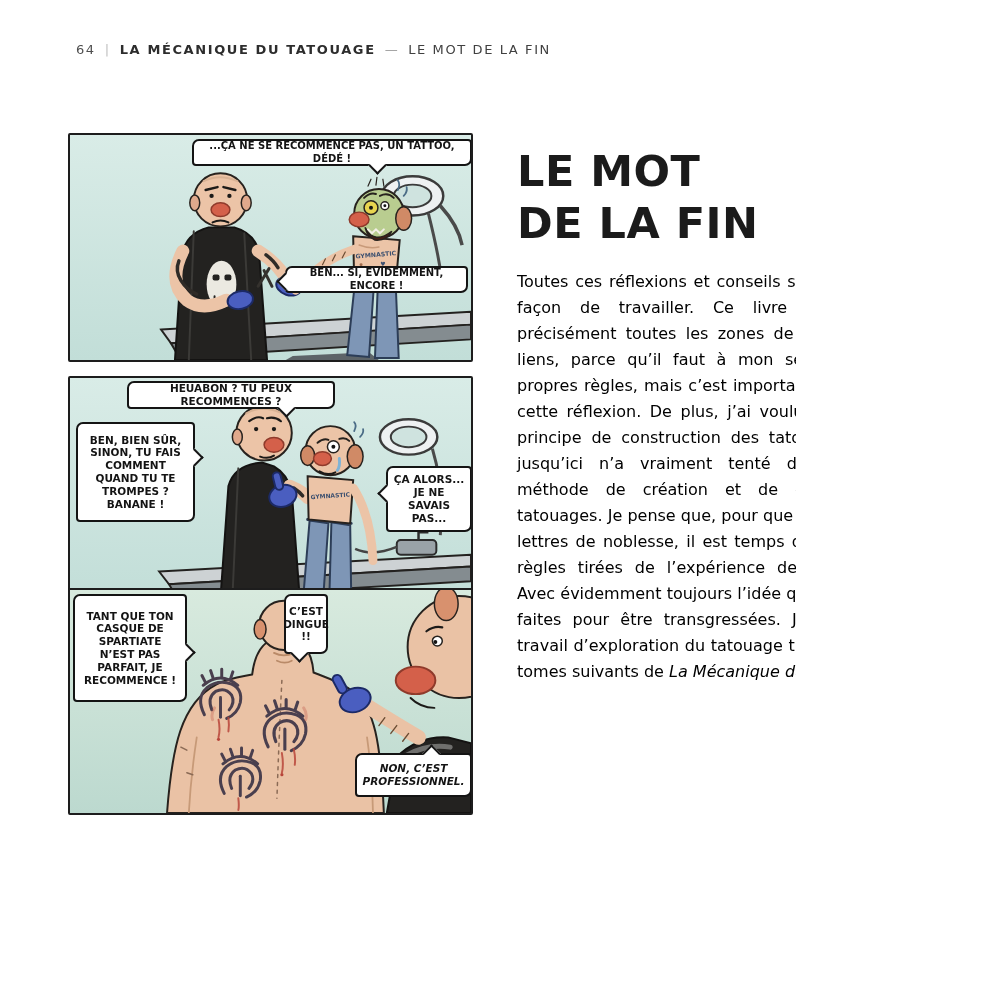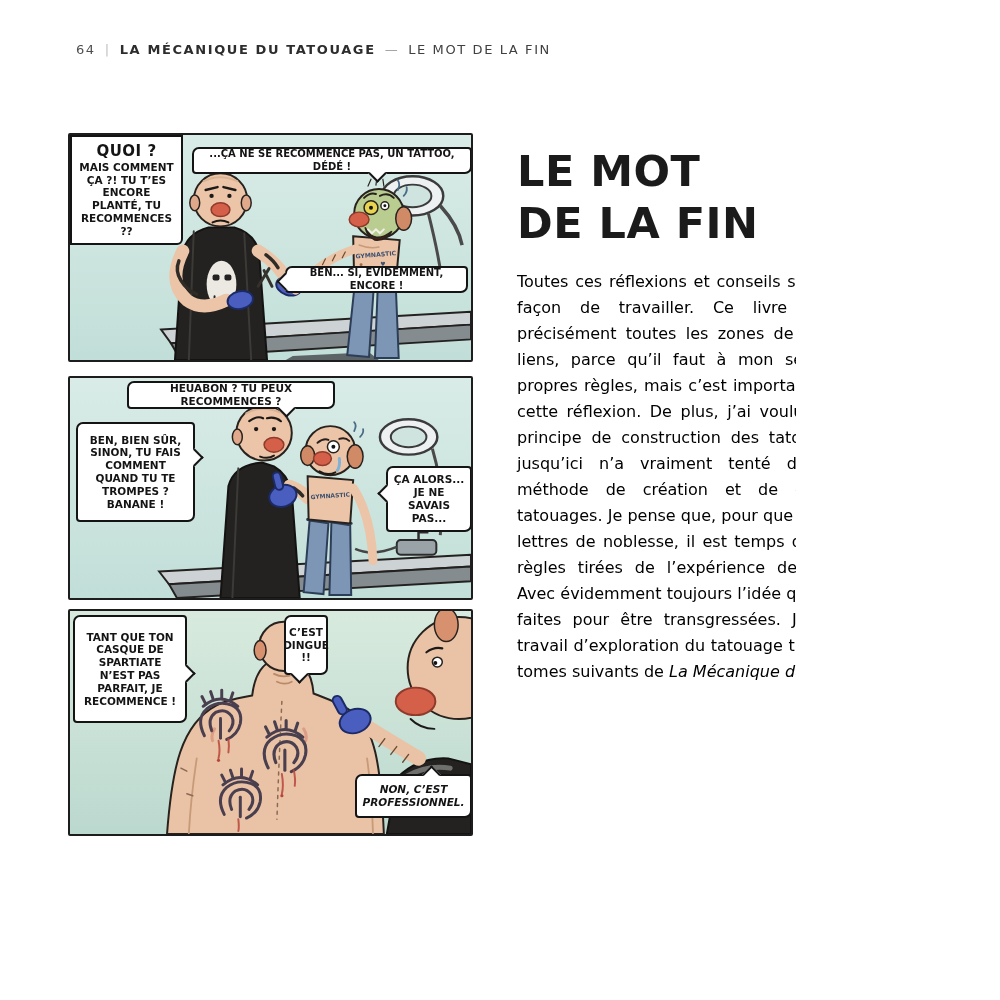--- a/index.html
+++ b/index.html
@@ -14,21 +14,21 @@
   .btitle{font-weight:bold;color:#2d2d2d;}
   .hdash{color:#9a9a9a;}
   .chapter{color:#404040;}
 
   
   .strip{position:absolute;left:0;top:0;width:0;height:0;}
   .panel{position:absolute;left:68px;width:405px;background:#cee4df;border:2px solid #1d1d1d;
          border-radius:2px;box-sizing:border-box;overflow:hidden;}
   .p1{top:133px;height:229px;}
   .p2{top:376px;height:224px;}
-  .p3{top:609px;height:227px;background:#cfe5d9;}
+  .p3{top:588px;height:227px;background:#cfe5d9;}
   .panel svg{position:absolute;left:0;top:0;width:100%;height:100%;display:block;}
 
   .bubble{position:absolute;z-index:3;background:#ffffff;border:2px solid #141414;
           border-radius:7px 4px 7px 4px;padding:4px 5px;box-sizing:border-box;
           display:flex;flex-direction:column;justify-content:center;align-items:center;
           text-align:center;font-weight:bold;font-size:10.5px;line-height:1.22;color:#141414;}
   .bubble .lead{font-size:15px;letter-spacing:.5px;display:block;}
   .tail{position:absolute;width:11px;height:11px;background:#ffffff;}
   .t-bottom{bottom:-8px;border-right:2px solid #141414;border-bottom:2px solid #141414;transform:rotate(45deg);}
   .t-top{top:-8px;border-left:2px solid #141414;border-top:2px solid #141414;transform:rotate(45deg);}
@@ -121,25 +121,21 @@
           <circle cx="304" cy="74" r="2" fill="#141414"></circle>
           <circle cx="318" cy="72" r="4" fill="#ffffff" stroke="#27221e" stroke-width="1.5"></circle>
           <circle cx="318" cy="72" r="1.5" fill="#141414"></circle>
           <path d="M297,64 q6,-6 12,-4 M313,62 q8,-4 14,2" stroke="#27221e" stroke-width="2" fill="none"></path>
           <path d="M298,94 Q307,112 325,98 Q320,108 308,107 Q300,103 298,94 Z" fill="#471f15" stroke="#27221e" stroke-width="1.5"></path>
           <path d="M301,96 l4,4 l4,-4 l4,4 l4,-4" stroke="#f3efe6" stroke-width="2" fill="none"></path>
           <path d="M331,56 q3,-6 0,-10 M337,62 q4,-4 3,-9" stroke="#4b6c86" stroke-width="1.8" fill="none"></path>
           <path d="M301,52 l3,-7 M309,51 l1,-8 M317,52 l-1,-7" stroke="#27221e" stroke-width="1.2" fill="none"></path>
         </g>
       </svg>
-      <div class="bubble" style="left:0;top:0;width:113px;min-height:110px;border-radius:0 0 6px 0;">
-        <span class="lead">QUOI ?</span>
-        <span>MAIS COMMENT ÇA ?! TU T’ES ENCORE PLANTÉ, TU RECOMMENCES ??</span>
-      </div>
-      <div class="bubble" style="left:122px;top:12px;width:280px;height:27px;font-size:10px;">
+      <div class="bubble" style="left:122px;top:4px;width:280px;height:27px;font-size:10px;">
         <i class="tail t-bottom" style="left:64%;"></i>
         <span>...ÇA NE SE RECOMMENCE PAS, UN TATTOO, DÉDÉ !</span>
       </div>
       <div class="bubble" style="left:215px;top:131px;width:183px;height:27px;font-size:10px;">
         <i class="tail t-left" style="top:30%;"></i>
         <span>BEN... SI, ÉVIDEMMENT, ENCORE !</span>
       </div>
     </section>
 
     <section class="panel p2">

